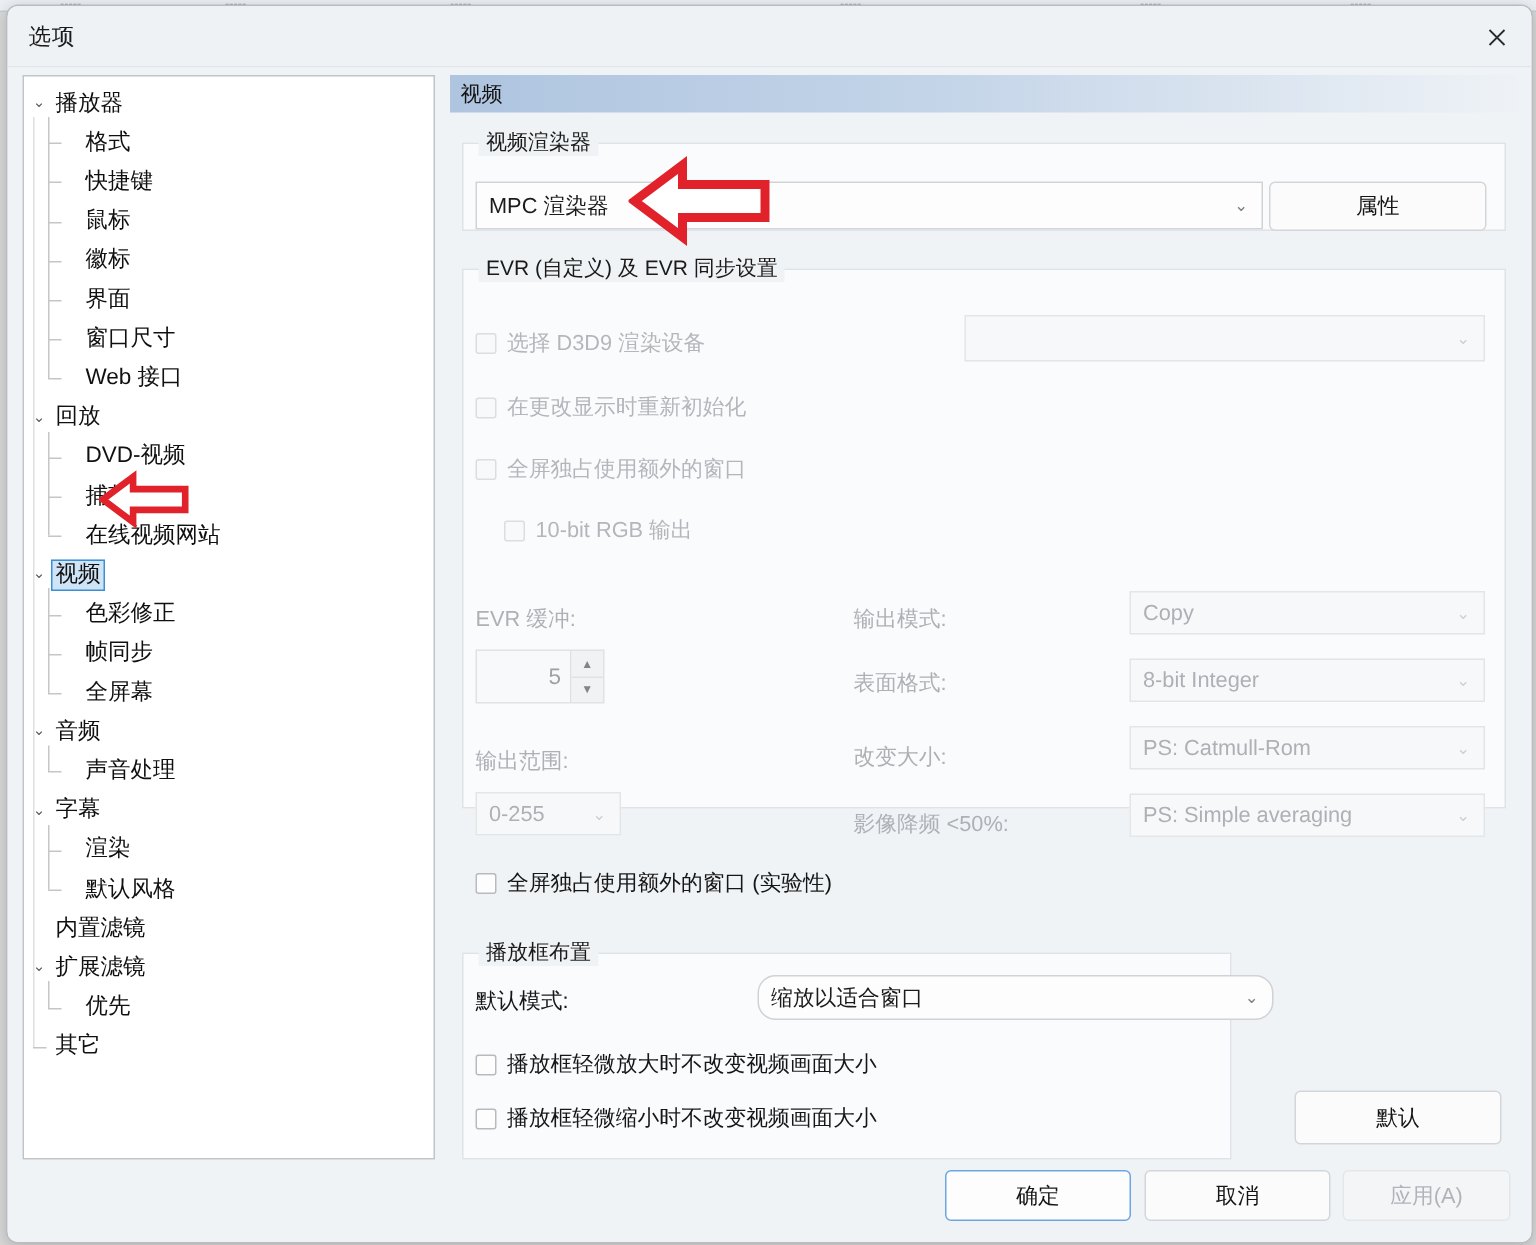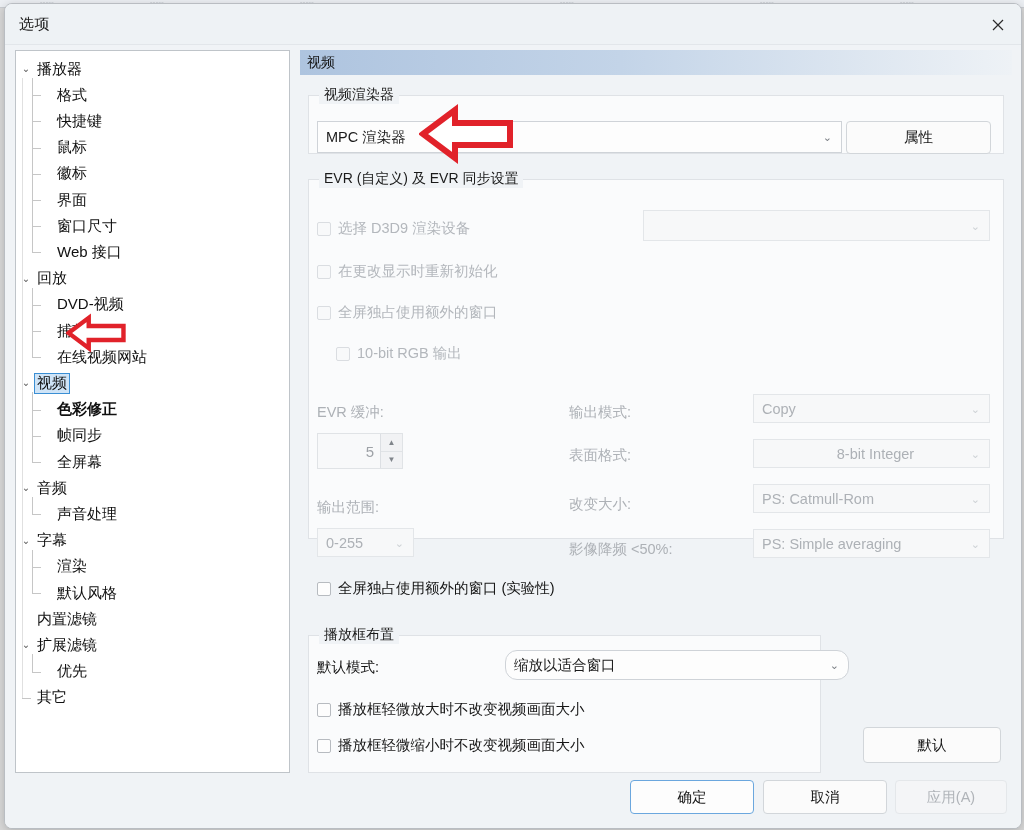--- a/index.html
+++ b/index.html
@@ -271,21 +271,21 @@
         <div class="tree-item" style="left: 38px; top: 269px;">
           <span class="label">捕获</span>
         </div>
         <div class="tree-item" style="left: 38px; top: 295.2px;">
           <span class="label">在线视频网站</span>
         </div>
         <span class="chev" style="left: 4px; top: 321.4px;">⌄</span>
         <div class="tree-item selected" style="left: 18px; top: 321.4px;">
           <span class="label">视频</span>
         </div>
-        <div class="tree-item" style="left: 38px; top: 347.6px; font-weight: bold;">
+        <div class="tree-item" style="left: 38px; top: 347.6px;">
           <span class="label">色彩修正</span>
         </div>
         <div class="tree-item" style="left: 38px; top: 373.8px;">
           <span class="label">帧同步</span>
         </div>
         <div class="tree-item" style="left: 38px; top: 400px;">
           <span class="label">全屏幕</span>
         </div>
         <span class="chev" style="left: 4px; top: 426.2px;">⌄</span>
         <div class="tree-item" style="left: 18px; top: 426.2px;">
@@ -406,21 +406,21 @@
 
       <span class="lbl disabled" style="left:269px; top:353px;">输出模式:</span>
       <span class="lbl disabled" style="left:269px; top:396px;">表面格式:</span>
       <span class="lbl disabled" style="left:269px; top:445px;">改变大小:</span>
       <span class="lbl disabled" style="left:269px; top:490px;">影像降频 &lt;50%:</span>
 
       <div class="combo disabled" style="left:453px; top:344px; width:237px; height:29px;">
         <span>Copy</span>
         <span class="caret">⌄</span>
       </div>
-      <div class="combo disabled" style="left:453px; top:389px; width:237px; height:29px;justify-content:center;">
+      <div class="combo disabled" style="left:453px; top:389px; width:237px; height:29px;">
         <span>8-bit Integer</span>
         <span class="caret">⌄</span>
       </div>
       <div class="combo disabled" style="left:453px; top:434px; width:237px; height:29px;">
         <span>PS: Catmull-Rom</span>
         <span class="caret">⌄</span>
       </div>
       <div class="combo disabled" style="left:453px; top:479px; width:237px; height:29px;">
         <span>PS: Simple averaging</span>
         <span class="caret">⌄</span>

